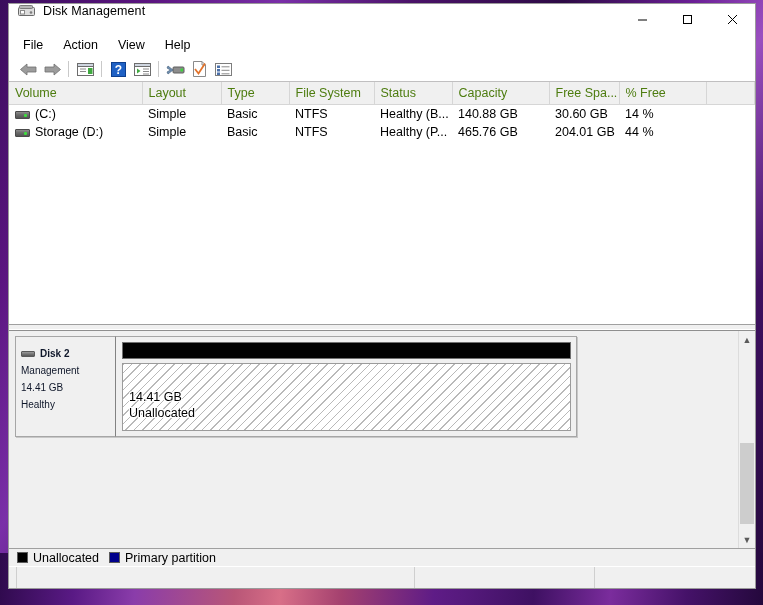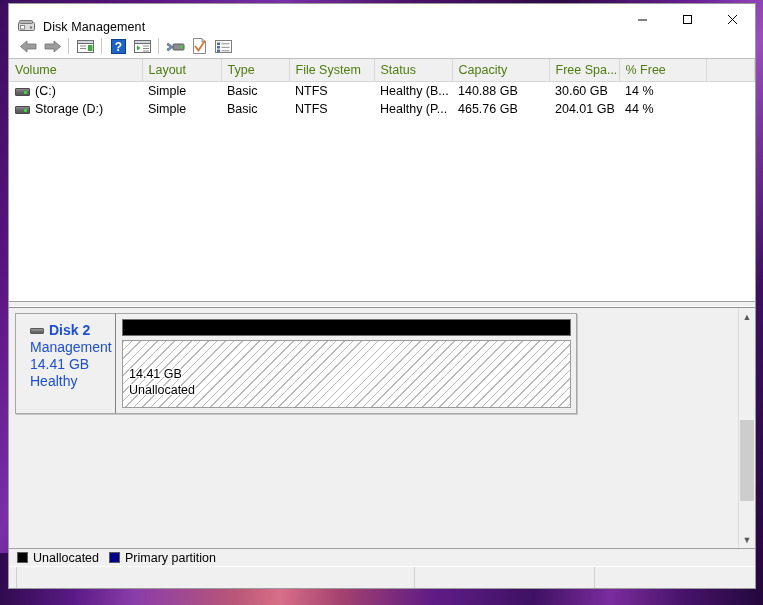--- a/index.html
+++ b/index.html
@@ -50,21 +50,21 @@
     display: flex;
     flex-direction: column;
   }
 
   
   .titlebar {
     height: 30px;
     min-height: 30px;
     background: #ffffff;
     display: flex;
-    align-items: flex-end;
+    align-items: flex-start;
     position: relative;
   }
   .titlebar-icon {
     width: 17px;
     height: 15px;
     margin-left: 9px;
     margin-right: 8px;
     position: relative;
     flex: 0 0 auto;
   }
@@ -224,24 +224,24 @@
     top: 5px;
     display: flex;
   }
   .disk-info {
     width: 101px;
     height: 101px;
     background: #f0f0f0;
     border: 1px solid #a6a6a6;
     border-right: 1px solid #828282;
     box-sizing: border-box;
-    padding: 8px 0 0 14px;
-    font-size: 14px;
+    padding: 8px 0 0 5px;
+    font-size: 10px;
     line-height: 17px;
-    color: #1d4ed8;
+    color: #0f172a;
     box-shadow: 1px 1px 0 #c8c8c8;
   }
   .disk-title {
     font-weight: bold;
     display: flex;
     align-items: center;
   }
   .disk-ico {
     display: inline-block;
     width: 14px;
@@ -403,20 +403,26 @@
       </button>
       <button class="win-btn close">
         <svg width="11" height="11" viewBox="0 0 11 11">
           <line x1="1" y1="1" x2="10" y2="10" stroke="#000" stroke-width="1"></line>
           <line x1="10" y1="1" x2="1" y2="10" stroke="#000" stroke-width="1"></line>
         </svg>
       </button>
     </div>
   </div>
 
+  <div class="menubar">
+    <div class="menu-item">File</div>
+    <div class="menu-item">Action</div>
+    <div class="menu-item">View</div>
+    <div class="menu-item">Help</div>
+  </div>
 
   <div class="toolbar">
     <div class="tb-btn">
       <svg width="19" height="15" viewBox="0 0 19 15">
         <path d="M8 2 L1.5 7.5 L8 13 L8 10 L17 10 L17 5 L8 5 Z" fill="#9c9c9c" stroke="#6f6f6f" stroke-width="0.8" stroke-linejoin="round"></path>
       </svg>
     </div>
     <div class="tb-btn">
       <svg width="19" height="15" viewBox="0 0 19 15">
         <path d="M11 2 L17.5 7.5 L11 13 L11 10 L2 10 L2 5 L11 5 Z" fill="#9c9c9c" stroke="#6f6f6f" stroke-width="0.8" stroke-linejoin="round"></path>

